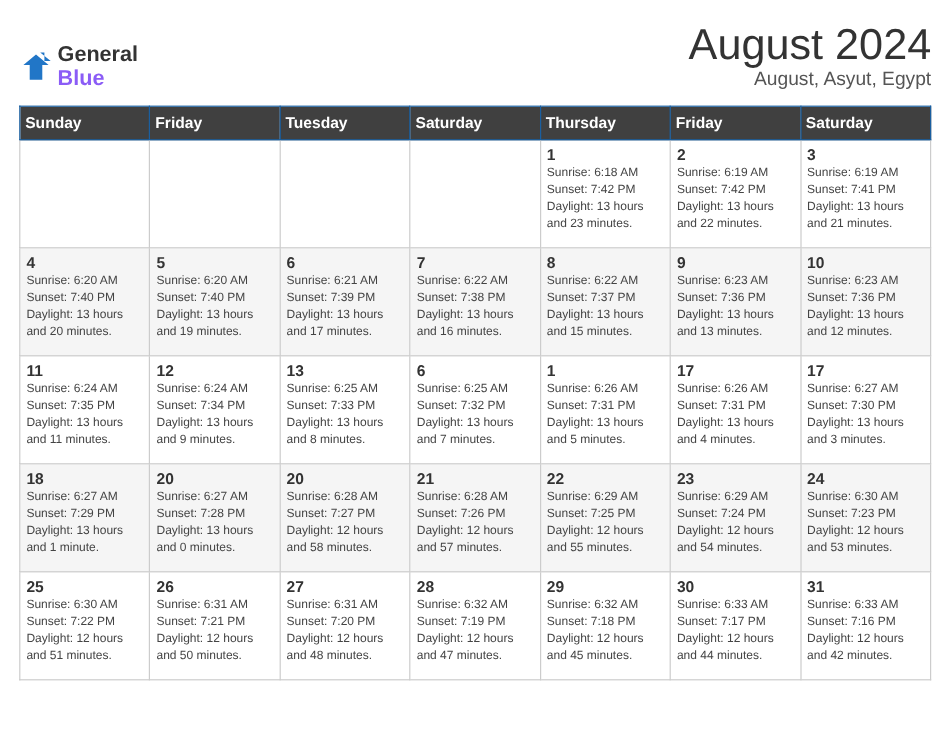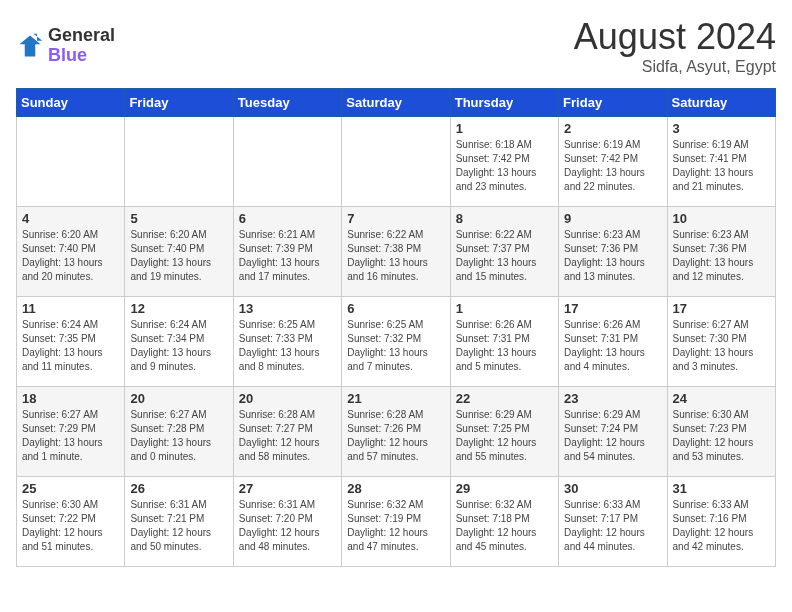--- a/index.html
+++ b/index.html
@@ -6,21 +6,21 @@
     body {
       font-family: Arial, sans-serif;
       background: #fff;
       width: 792px;
       min-height: 612px;
       padding: 16px;
     }
     .header {
       display: flex;
       justify-content: space-between;
-      align-items: center;
+      align-items: flex-end;
       margin-bottom: 12px;
     }
     .logo {
       display: flex;
       align-items: center;
       gap: 4px;
     }
     .logo-text {
       font-size: 18px;
       font-weight: bold;
@@ -43,21 +43,21 @@
     .location {
       font-size: 16px;
       color: #555;
     }
     table {
       width: 100%;
       border-collapse: collapse;
       table-layout: fixed;
     }
     thead tr th {
-      background: #1d4ed8;
+      background: #404040;
       color: #fff;
       font-size: 13px;
       font-weight: bold;
       padding: 6px 4px;
       text-align: left;
       border: 1px solid #1a5fa0;
     }
     tbody tr td {
       border: 1px solid #ccc;
       vertical-align: top;
@@ -95,21 +95,21 @@
       <polygon points="16,4 28,14 22,14 22,28 10,28 10,14 4,14" fill="#2176c7"></polygon>
       <polygon points="20,2 30,10 24,10 24,2" fill="#2176c7"></polygon>
     </svg>
     <div class="logo-text">
       <span class="logo-general">General</span><br>
       <span class="logo-blue">Blue</span>
     </div>
   </div>
   <div class="title-block">
     <div class="month-year">August 2024</div>
-    <div class="location">Sidfa, Asyut, Egypt</div>
+    <div class="location">August, Asyut, Egypt</div>
   </div>
 </div>
 
 <table>
   <thead>
     <tr>
     <th>Sunday</th>
         <th>Friday</th>
         <th>Tuesday</th>
         <th>Saturday</th>

